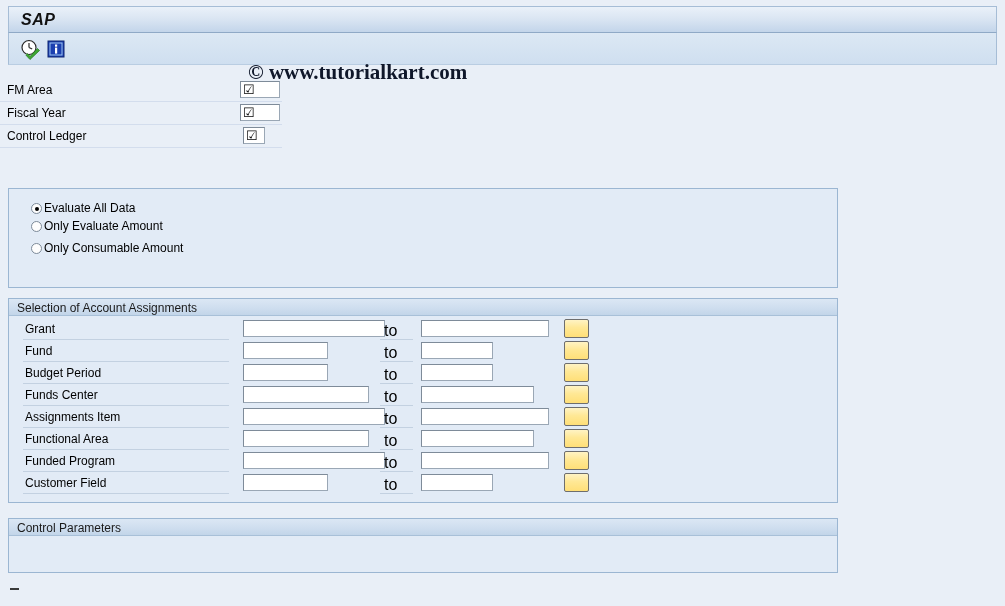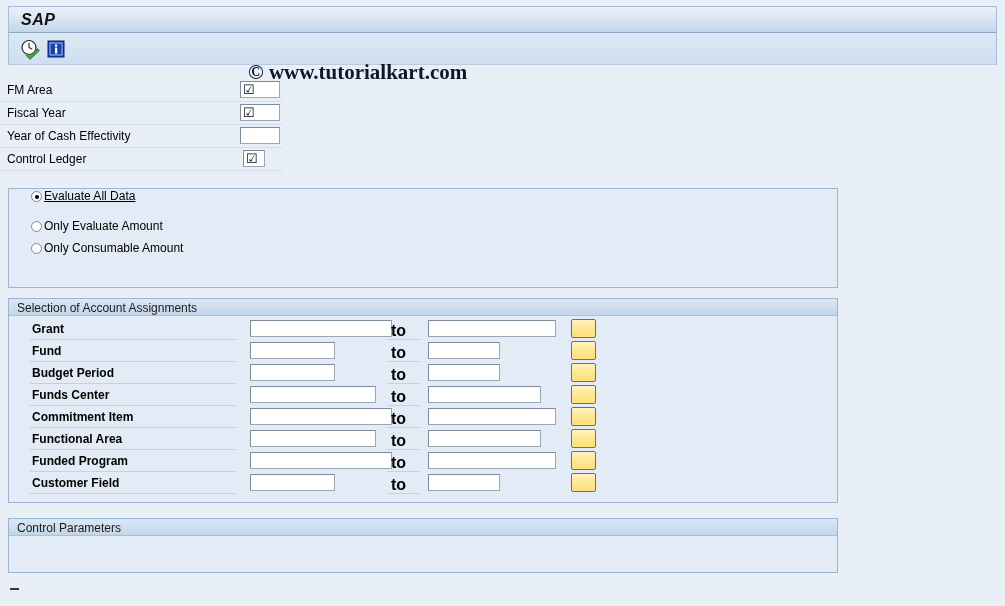--- a/index.html
+++ b/index.html
@@ -157,23 +157,22 @@
     background: #000;
   }
   .radio-row .rlabel {
     font-size: 12px;
     margin-left: 2px;
   }
 
   
   .aa-row {
     position: absolute;
-    left: 7px; right: 0;
+    left: 0; right: 0;
     height: 22px;
-    font-weight: bold;
   }
   .aa-label {
     position: absolute;
     left: 16px; top: 4px;
     font-size: 12px;
     white-space: nowrap;
   }
   .aa-underline {
     position: absolute;
     left: 14px; top: 21px;
@@ -292,34 +291,30 @@
           <span class="chk">☑</span>
         </div>
       </div>
       <div class="toprow">
         <span class="lbl">Fiscal Year</span>
         <div class="topfield" style="left: 240px; width: 40px;">
           <span class="chk">☑</span>
         </div>
       </div>
       <div class="toprow">
-        <span class="lbl">Year of Cash Effectivity</span>
-        <div class="topfield" style="left: 240px; width: 40px;"></div>
-      </div>
-      <div class="toprow">
         <span class="lbl">Control Ledger</span>
         <div class="topfield" style="left: 243px; width: 22px;">
           <span class="chk">☑</span>
         </div>
       </div>
     </div>
 
   <div class="group" id="grp-restrict" style="top:188px; height:100px;">
     <div class="group-body" id="restrict-body" style="height:82px;">
-        <div class="radio-row" style="top: 0; text-decoration: underline;"><span class="radio checked"></span><span class="rlabel">Evaluate All  Data</span></div>
+        <div class="radio-row" style="top: 12px;"><span class="radio checked"></span><span class="rlabel">Evaluate All  Data</span></div>
         <div class="radio-row" style="top: 30px;"><span class="radio"></span><span class="rlabel">Only Evaluate Amount</span></div>
         <div class="radio-row" style="top: 52px;"><span class="radio"></span><span class="rlabel">Only Consumable Amount</span></div>
       </div>
   </div>
 
   <div class="group" id="grp-accounts" style="top:298px; height:205px;">
     <div class="group-head">
       <span class="gh-text">Selection of Account Assignments</span>
     </div>
     <div class="group-body" id="accounts-body" style="height:187px;">
@@ -353,21 +348,21 @@
         <div class="aa-row" style="top: 68px;">
           <span class="aa-label">Funds Center</span>
           <div class="aa-underline"></div>
           <div class="aa-input" style="left: 234px; width: 126px;"></div>
           <span class="aa-to">to</span>
           <div class="aa-to-underline"></div>
           <div class="aa-input" style="left: 412px; width: 113px;"></div>
           <div class="aa-msel"></div>
         </div>
         <div class="aa-row" style="top: 90px;">
-          <span class="aa-label">Commitment Item</span>
+          <span class="aa-label">Assignments Item</span>
           <div class="aa-underline"></div>
           <div class="aa-input" style="left: 234px; width: 142px;"></div>
           <span class="aa-to">to</span>
           <div class="aa-to-underline"></div>
           <div class="aa-input" style="left: 412px; width: 128px;"></div>
           <div class="aa-msel"></div>
         </div>
         <div class="aa-row" style="top: 112px;">
           <span class="aa-label">Functional Area</span>
           <div class="aa-underline"></div>

